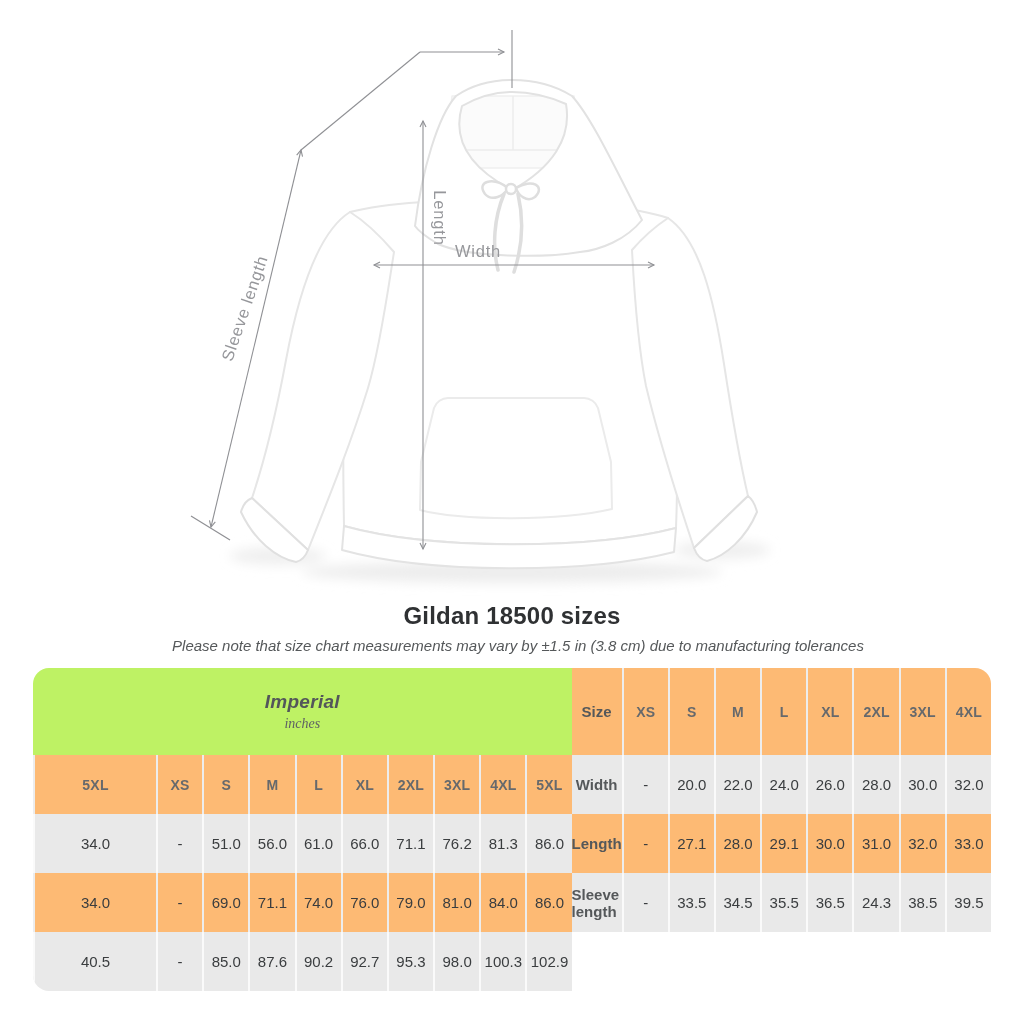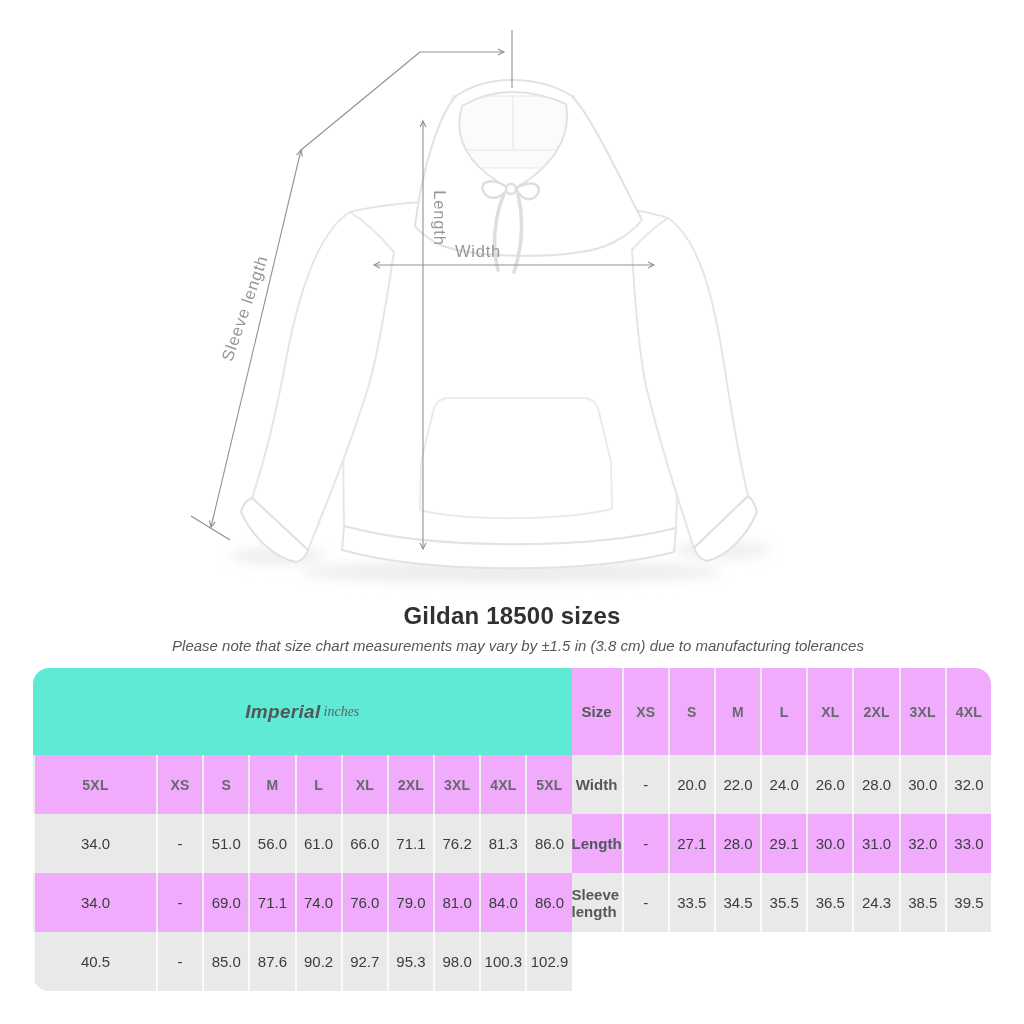--- a/index.html
+++ b/index.html
@@ -29,27 +29,27 @@
   #grid {
     display: grid;
     grid-template-columns: 123px repeat(18, 1fr);
     grid-template-rows: 87px repeat(4, 59px);
     width: 958px;
     margin: 14px auto 0;
     border-radius: 16px;
     overflow: hidden;
   }
   .c { display: flex; align-items: center; justify-content: center; }
-  .band { background: #5eead4; gap: 3px; }
+  .band { background: #bef264; flex-direction: column; gap: 3px; }
   .band-imperial { grid-column: 1 / 11; }
   .band-metric  { grid-column: 11 / 20; }
   .g-name { font-style: italic; font-weight: 700; font-size: 19px; color: #53565a; letter-spacing: 0.3px; }
   .g-unit { font-style: italic; font-weight: 400; font-size: 14px; color: #5e6164; font-family: Liberation Serif, serif; }
 
-  .row-white { background: #f0abfc; }
+  .row-white { background: #fdba74; }
   .row-gray  { background: #e9e9e9; }
   .row-white.sep { border-left: 2px solid #ededed; }
   .row-gray.sep  { border-left: 2px solid #fafafa; }
 
   .hdr { font-weight: 700; font-size: 14px; color: #66696c; letter-spacing: 0.2px; }
   .lbl { font-weight: 700; font-size: 15px; color: #55585a; }
   .val { font-weight: 400; font-size: 15px; color: #3a3d3f; }
 </style>
 </head>
 <body>

